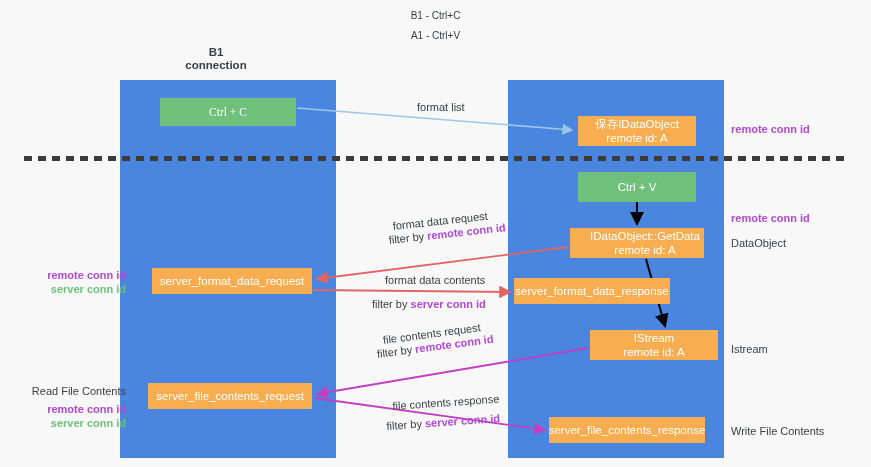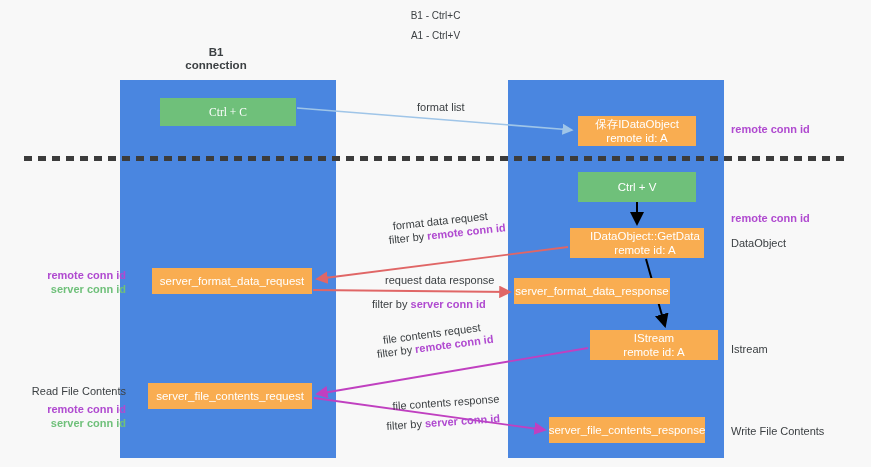--- a/index.html
+++ b/index.html
@@ -153,21 +153,21 @@
   <div class="abs box orange" id="box-istream">IStream
 remote id: A</div>
   <div class="abs box orange" id="box-sfc-request">server_file_contents_request</div>
   <div class="abs box orange" id="box-sfc-response">server_file_contents_response</div>
 
   <div class="abs edge-txt" id="e-format-list">format list</div>
 
   <div class="abs edge-txt" id="e-fdreq">format data request</div>
   <div class="abs edge-txt" id="e-fdreq2"><span>filter by </span><b class="purple">remote conn id</b></div>
 
-  <div class="abs edge-txt" id="e-fdresp">request data response</div>
+  <div class="abs edge-txt" id="e-fdresp">format data contents</div>
   <div class="abs edge-txt" id="e-fdresp2"><span>filter by </span><b class="purple">server conn id</b></div>
 
   <div class="abs edge-txt" id="e-fcreq">file contents request</div>
   <div class="abs edge-txt" id="e-fcreq2"><span>filter by </span><b class="purple">remote conn id</b></div>
 
   <div class="abs edge-txt" id="e-fcresp">file contents response</div>
   <div class="abs edge-txt" id="e-fcresp2"><span>filter by </span><b class="purple">server conn id</b></div>
 
   <div class="abs side-label purple" id="lbl-right-remote-1">remote conn id</div>
   <div class="abs side-label purple" id="lbl-right-remote-2">remote conn id</div>

